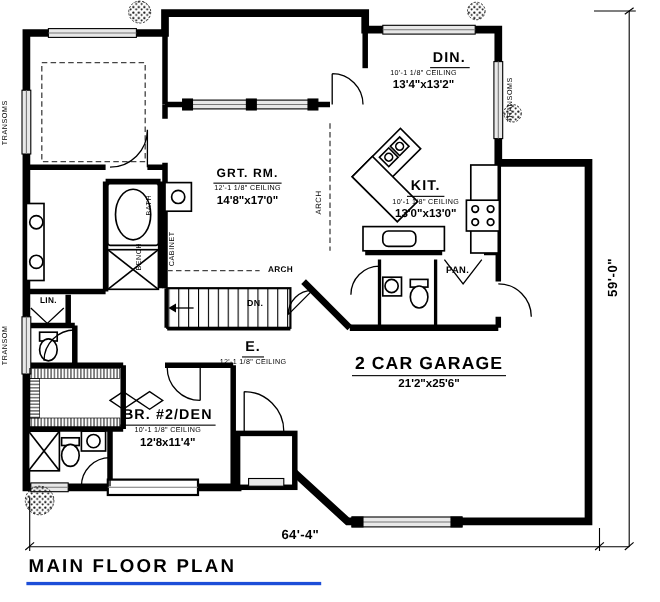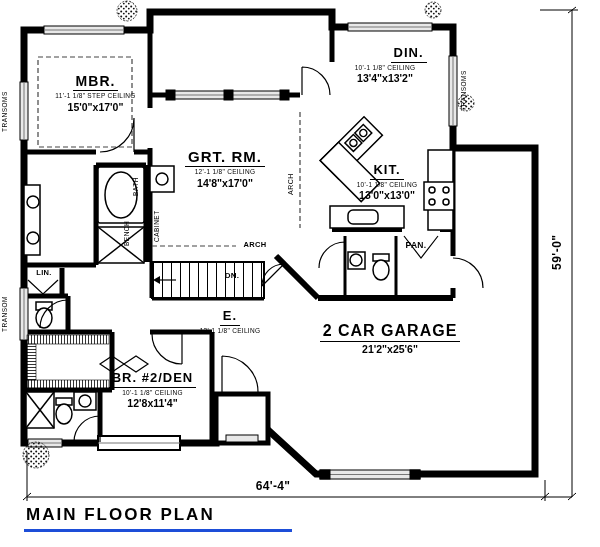--- a/index.html
+++ b/index.html
@@ -214,28 +214,23 @@
   </g>
 </svg>
 
 
 <div class="lbl" style="left:325px;top:43px;width:120px;">
   <span class="name" style="font-size:13px;margin-left:47px;">DIN.</span>
   <div class="ceil">10'-1 1/8" CEILING</div>
   <div class="size">13'4"x13'2"</div>
 </div>
 
-<div class="lbl" style="left:33px;top:72px;width:125px;">
-  <span class="name" style="font-size:14px;">MBR.</span>
-  <div class="ceil">11'-1 1/8" STEP CEILING</div>
-  <div class="size">15'0"x17'0"</div>
-</div>
 
 <div class="lbl" style="left:160px;top:148px;width:130px;">
-  <span class="name" style="font-size:15px;">GRT. RM.</span>
+  <span class="name" style="font-size:11px;">GRT. RM.</span>
   <div class="ceil">12'-1 1/8" CEILING</div>
   <div class="size">14'8"x17'0"</div>
 </div>
 
 <div class="lbl" style="left:332px;top:160px;width:110px;">
   <span class="name" style="font-size:13px;">KIT.</span>
   <div class="ceil">10'-1 1/8" CEILING</div>
   <div class="size">13'0"x13'0"</div>
 </div>
 

